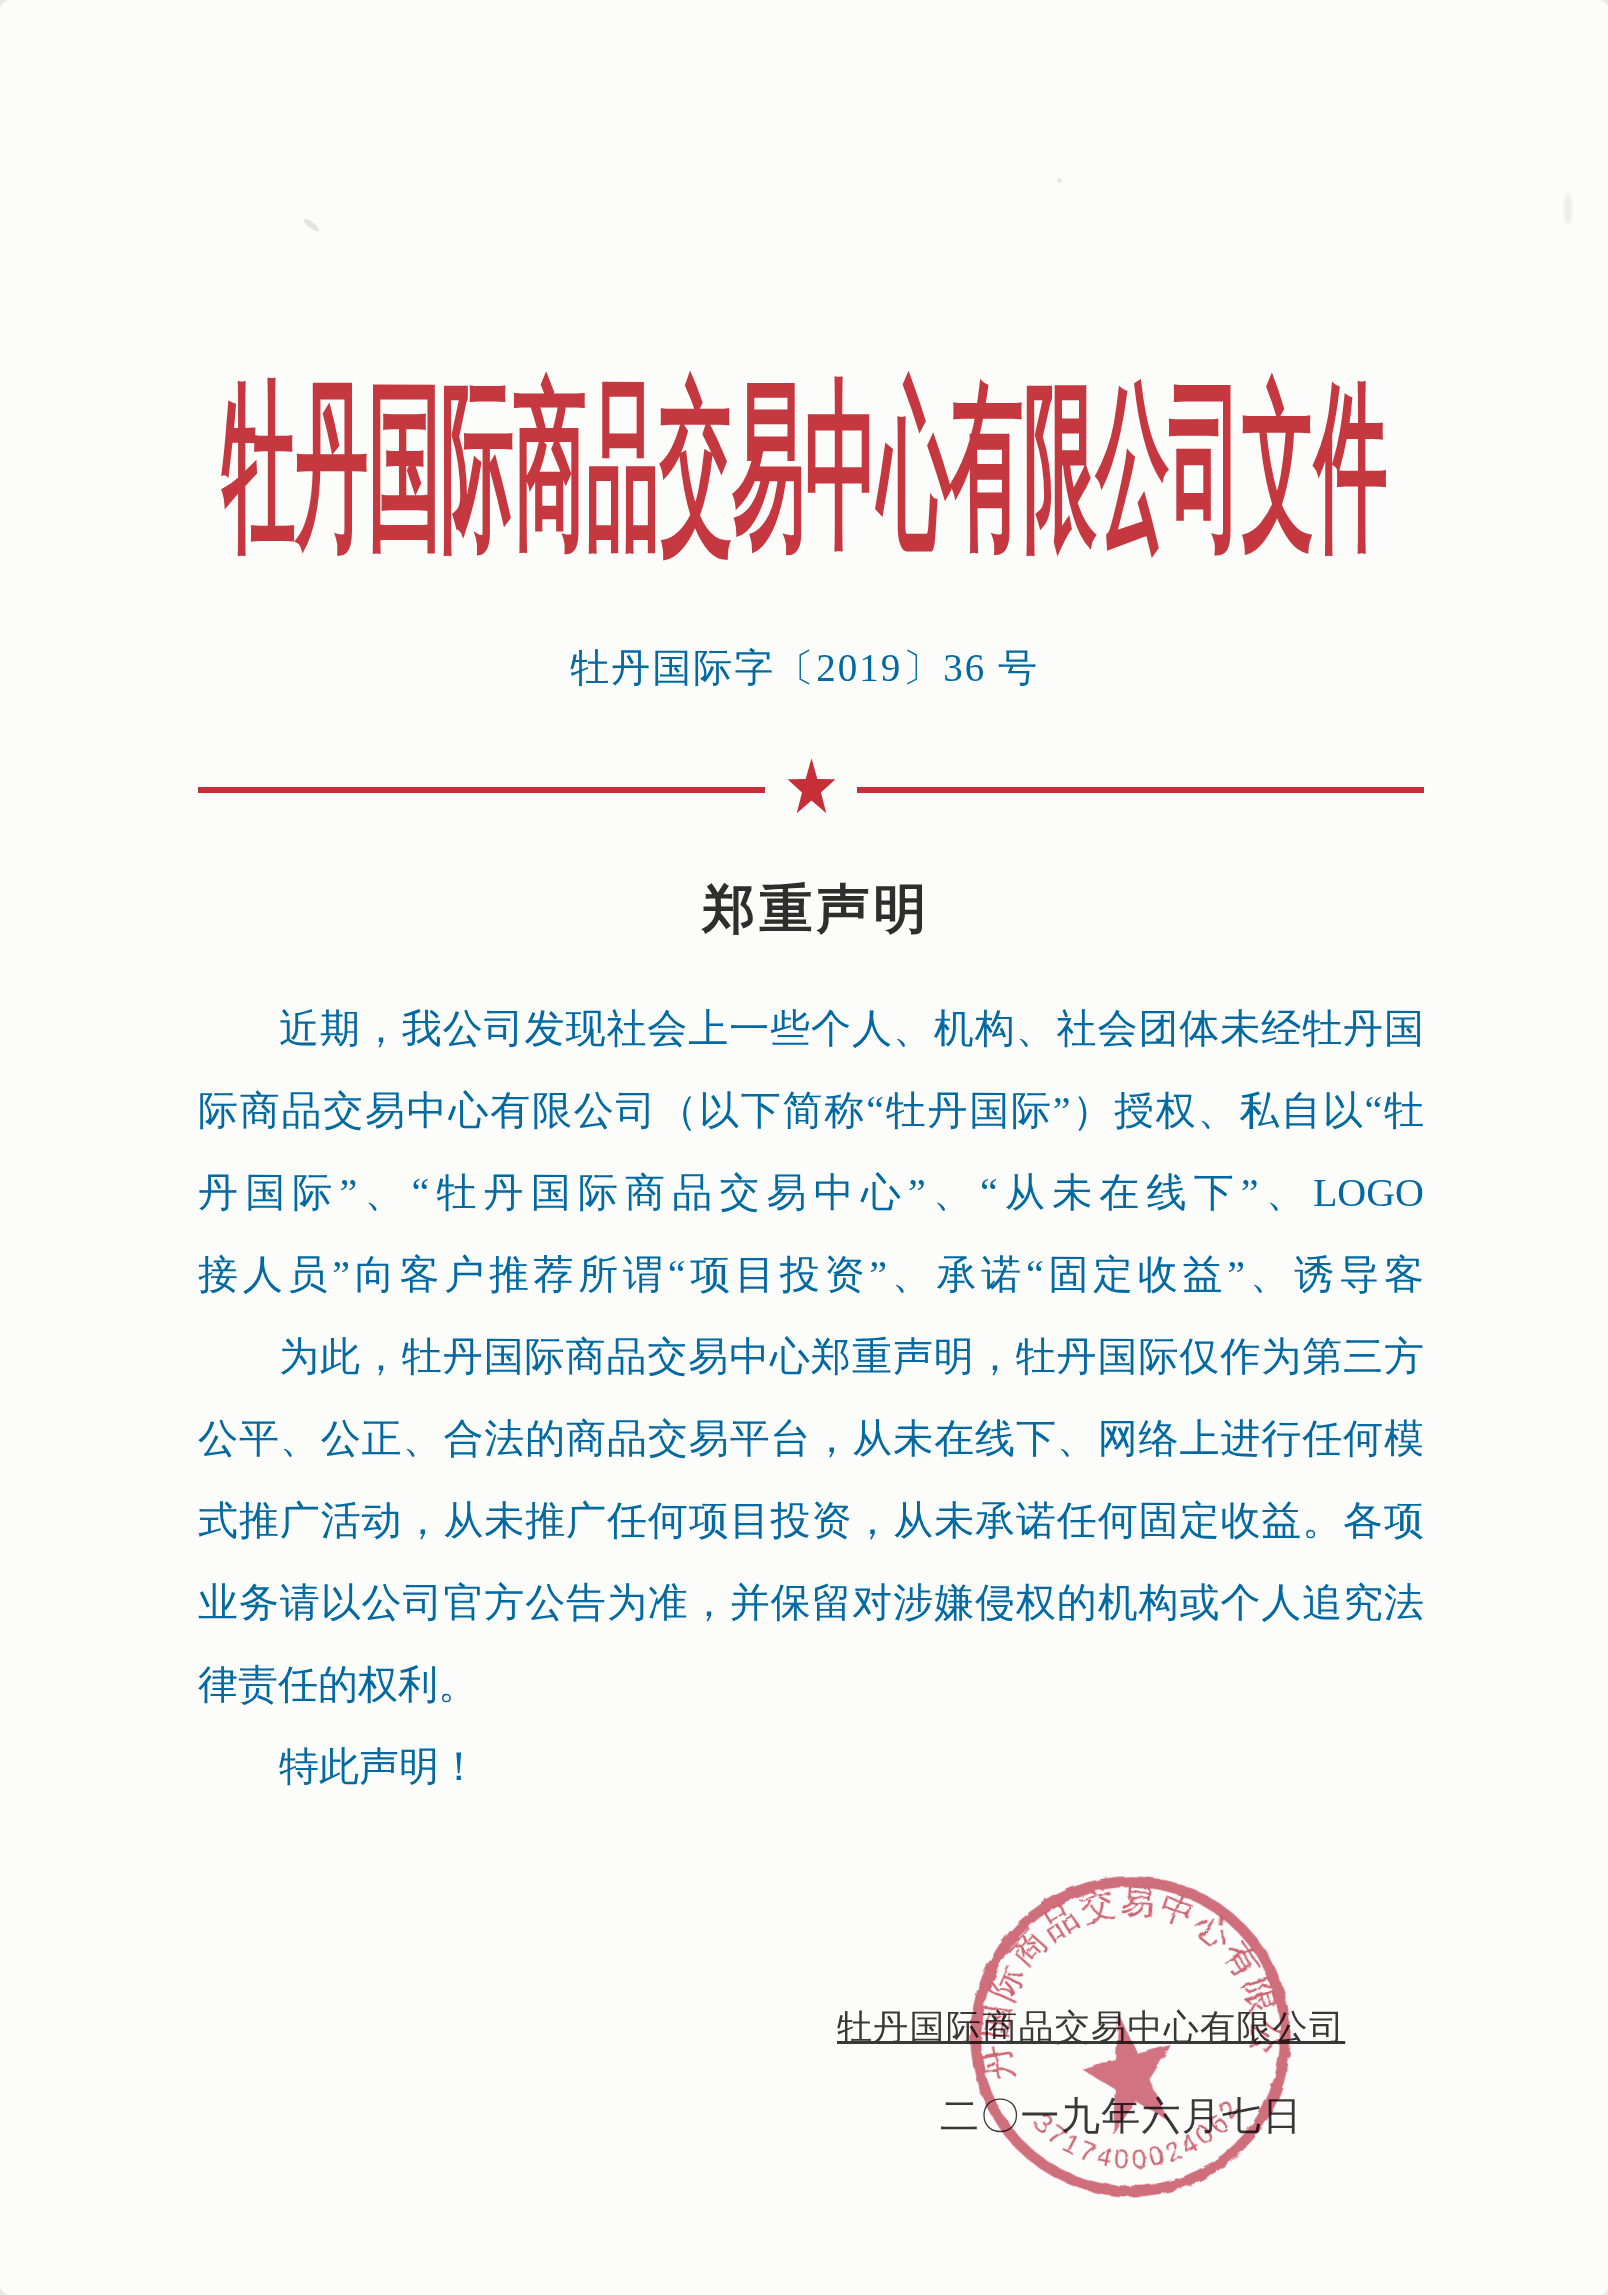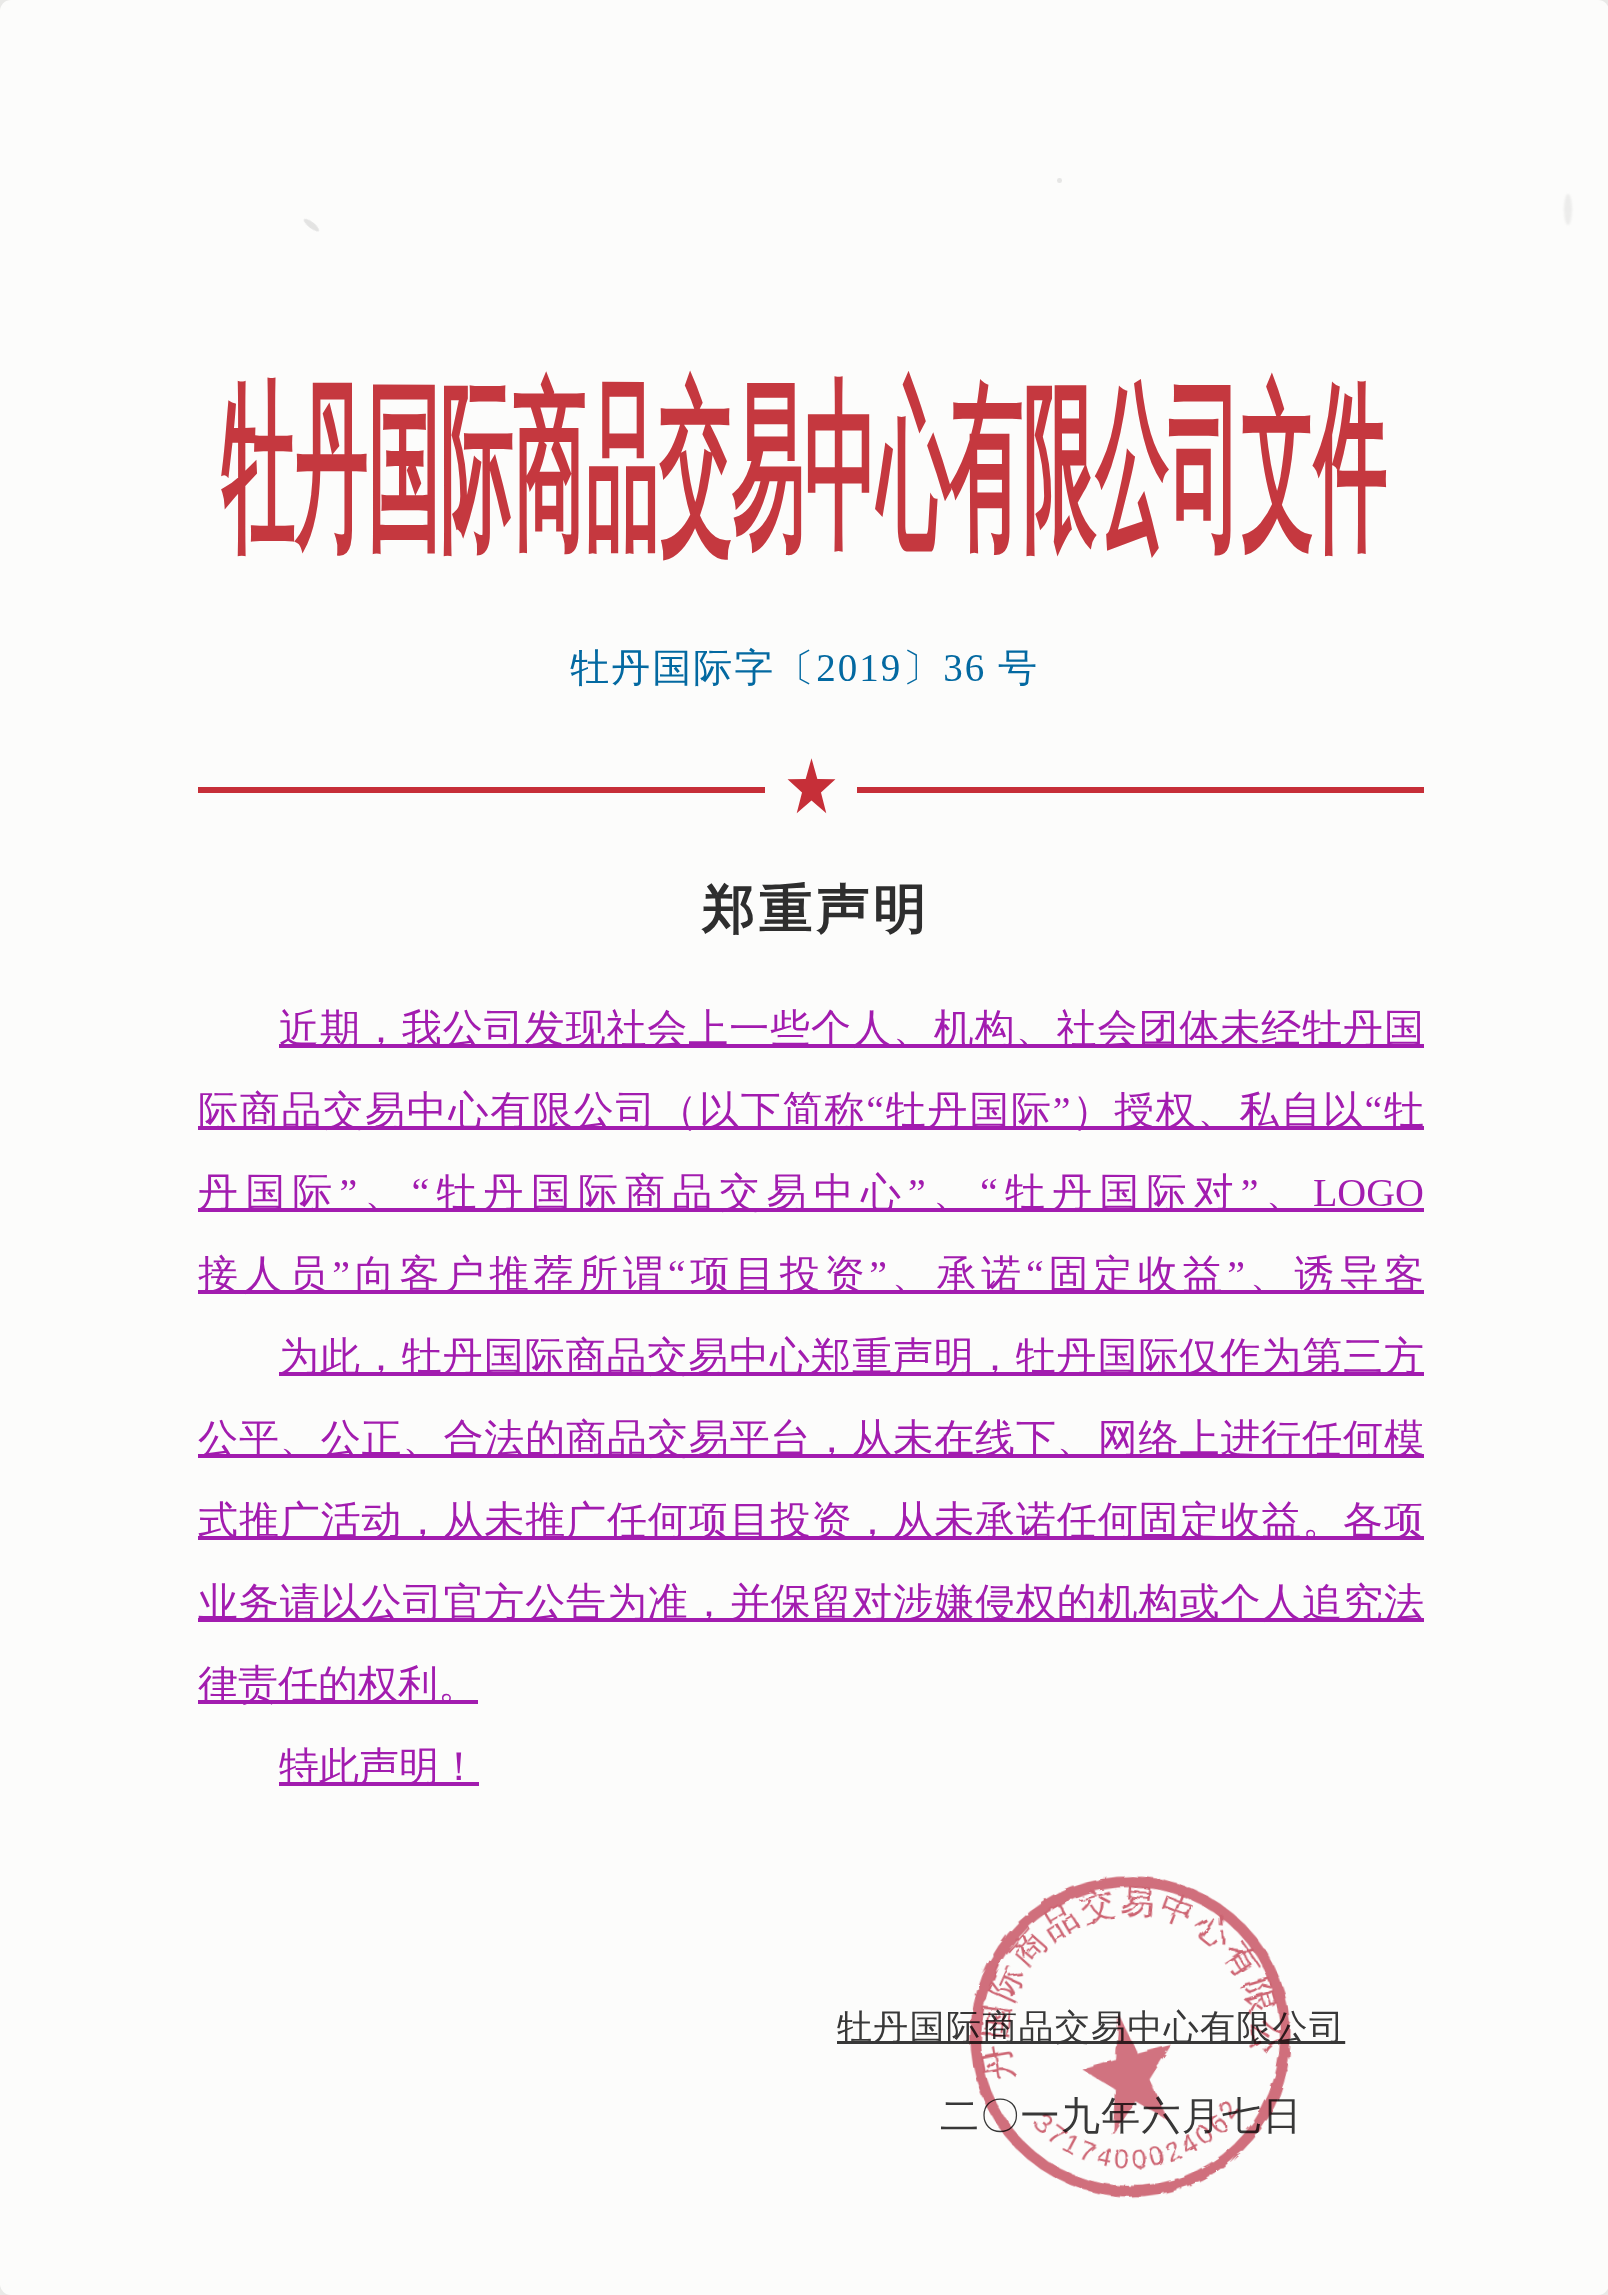--- a/index.html
+++ b/index.html
@@ -40,21 +40,21 @@
   
   .heading{
     position:absolute;top:862px;left:0;width:1609px;margin:12px;
     text-align:center;
     font-family:"Liberation Sans","DejaVu Sans",sans-serif;
     font-weight:700;font-size:53px;color:#2e2e2e;letter-spacing:4px;
   }
   
   .bodytext{
     position:absolute;top:988px;left:198px;width:1226px;
-    font-size:40px;line-height:82px;color:#a21caf;text-decoration:underline;
+    font-size:40px;line-height:82px;color:#0369a1;
   }
   .line{
     text-align:justify;text-align-last:justify;
     height:82px;white-space:nowrap0;
   }
   .line.short{text-align-last:left;}
   .line.indent{text-indent:81px;}
   
   .sig-company{
     position:absolute;top:2004px;left:837px;
@@ -99,21 +99,21 @@
       <polygon fill="#c62f38" points="43,0 51.8,31.4 79.1,31.8 57.3,51.6 65.3,83.2 43,64 20.7,83.2 28.7,51.6 6.9,31.8 34.2,31.4"></polygon>
     </svg>
     <div class="dline"></div>
   </div>
 
   <h1 class="heading">郑重声明</h1>
 
   <div class="bodytext">
     <div class="line indent">近期，我公司发现社会上一些个人、机构、社会团体未经牡丹国</div>
     <div class="line">际商品交易中心有限公司（以下简称“牡丹国际”）授权、私自以“牡</div>
-    <div class="line">丹国际”、“牡丹国际商品交易中心”、“牡丹国际对”、LOGO</div>
+    <div class="line">丹国际”、“牡丹国际商品交易中心”、“从未在线下”、LOGO</div>
     <div class="line">接人员”向客户推荐所谓“项目投资”、承诺“固定收益”、诱导客</div>
     <div class="line indent">为此，牡丹国际商品交易中心郑重声明，牡丹国际仅作为第三方</div>
     <div class="line">公平、公正、合法的商品交易平台，从未在线下、网络上进行任何模</div>
     <div class="line">式推广活动，从未推广任何项目投资，从未承诺任何固定收益。各项</div>
     <div class="line">业务请以公司官方公告为准，并保留对涉嫌侵权的机构或个人追究法</div>
     <div class="line short">律责任的权利。</div>
     <div class="line indent short">特此声明！</div>
   </div>
 
   <div class="sig-company">牡丹国际商品交易中心有限公司</div>

